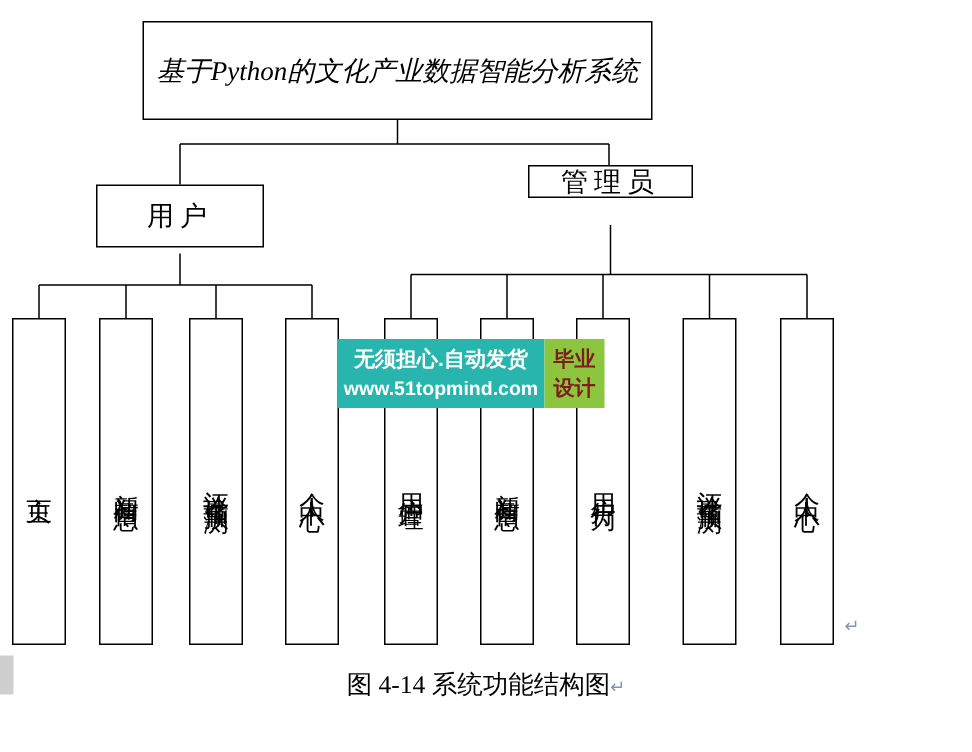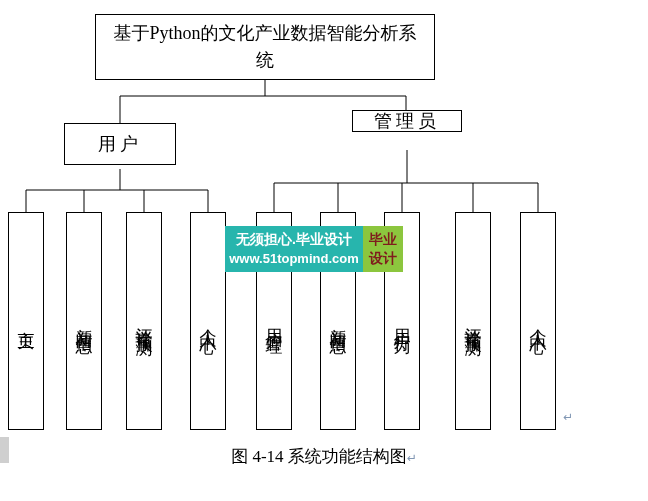--- a/index.html
+++ b/index.html
@@ -26,21 +26,22 @@
     align-items: center;
     justify-content: center;
     box-sizing: border-box;
     z-index: 1;
   }
   .root-box {
     left: 95px; top: 14px; width: 340px; height: 66px;
     font-size: 18px;
     text-align: center;
     line-height: 1.5;
-    padding: 2px 13px;
+    padding: 2px 0;
+    font-style: italic;
   }
   .branch-box { font-size: 18px; letter-spacing: 4px; }
   .branch-user { left: 64px; top: 123px; width: 112px; height: 42px; }
   .branch-admin { left: 352px; top: 110px; width: 110px; height: 22px; }
   .leaf {
     position: absolute;
     top: 212px;
     height: 218px;
     width: 36px;
     border: 1px solid #000;
@@ -160,21 +161,21 @@
   </div>
   <div class="leaf" style="left:455px">
     <span>评论量预测</span>
   </div>
   <div class="leaf" style="left:520px">
     <span>个人中心</span>
   </div>
 
   <div class="watermark">
     <div class="wm-main" id="wm-main" style="background: rgb(39, 181, 173); color: rgb(255, 255, 255);">
-      <span class="wm-line1">无须担心.毕业设计</span>
+      <span class="wm-line1">无须担心.自动发货</span>
       <span class="wm-line2">www.51topmind.com</span>
     </div>
     <div class="wm-badge" id="wm-badge" style="background: rgb(140, 198, 62); color: #7f1d1d;">
       <span>毕业设计</span>
     </div>
   </div>
 
   <div class="margin-marker"></div>
 
   <span class="return-mark floating">↵</span>

